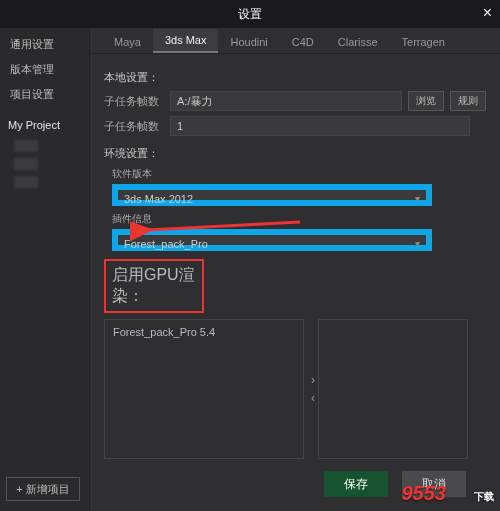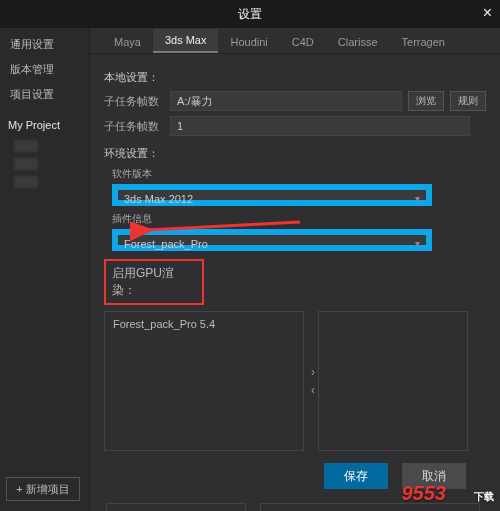--- a/index.html
+++ b/index.html
@@ -144,21 +144,21 @@
     .sublabel {
       color: #aaa;
       margin: 6px 0 3px 8px;
       font-size: 10px;
     }
     .gpu-box {
       border: 2px solid #e33;
       color: #bbb;
       padding: 4px 6px;
       width: 100px;
-      font-size: 12px;
+      font-size: 16px;
       margin: 8px 0 2px 0;
       position: relative;
     }
     .arrow-svg {
       position: absolute;
       left: 130px;
       top: 214px;
       pointer-events: none;
     }
     .panels {
@@ -192,21 +192,21 @@
     .action-row {
       display: flex;
       gap: 14px;
       justify-content: flex-end;
       padding-right: 20px;
       margin-top: 12px;
     }
     .btn-primary {
       width: 64px;
       height: 26px;
-      background: #0369a1;
+      background: #14532d;
       color: #fff;
       display: inline-flex;
       align-items: center;
       justify-content: center;
       font-size: 12px;
       cursor: pointer;
       border: none;
     }
     .btn-default {
       width: 64px;

